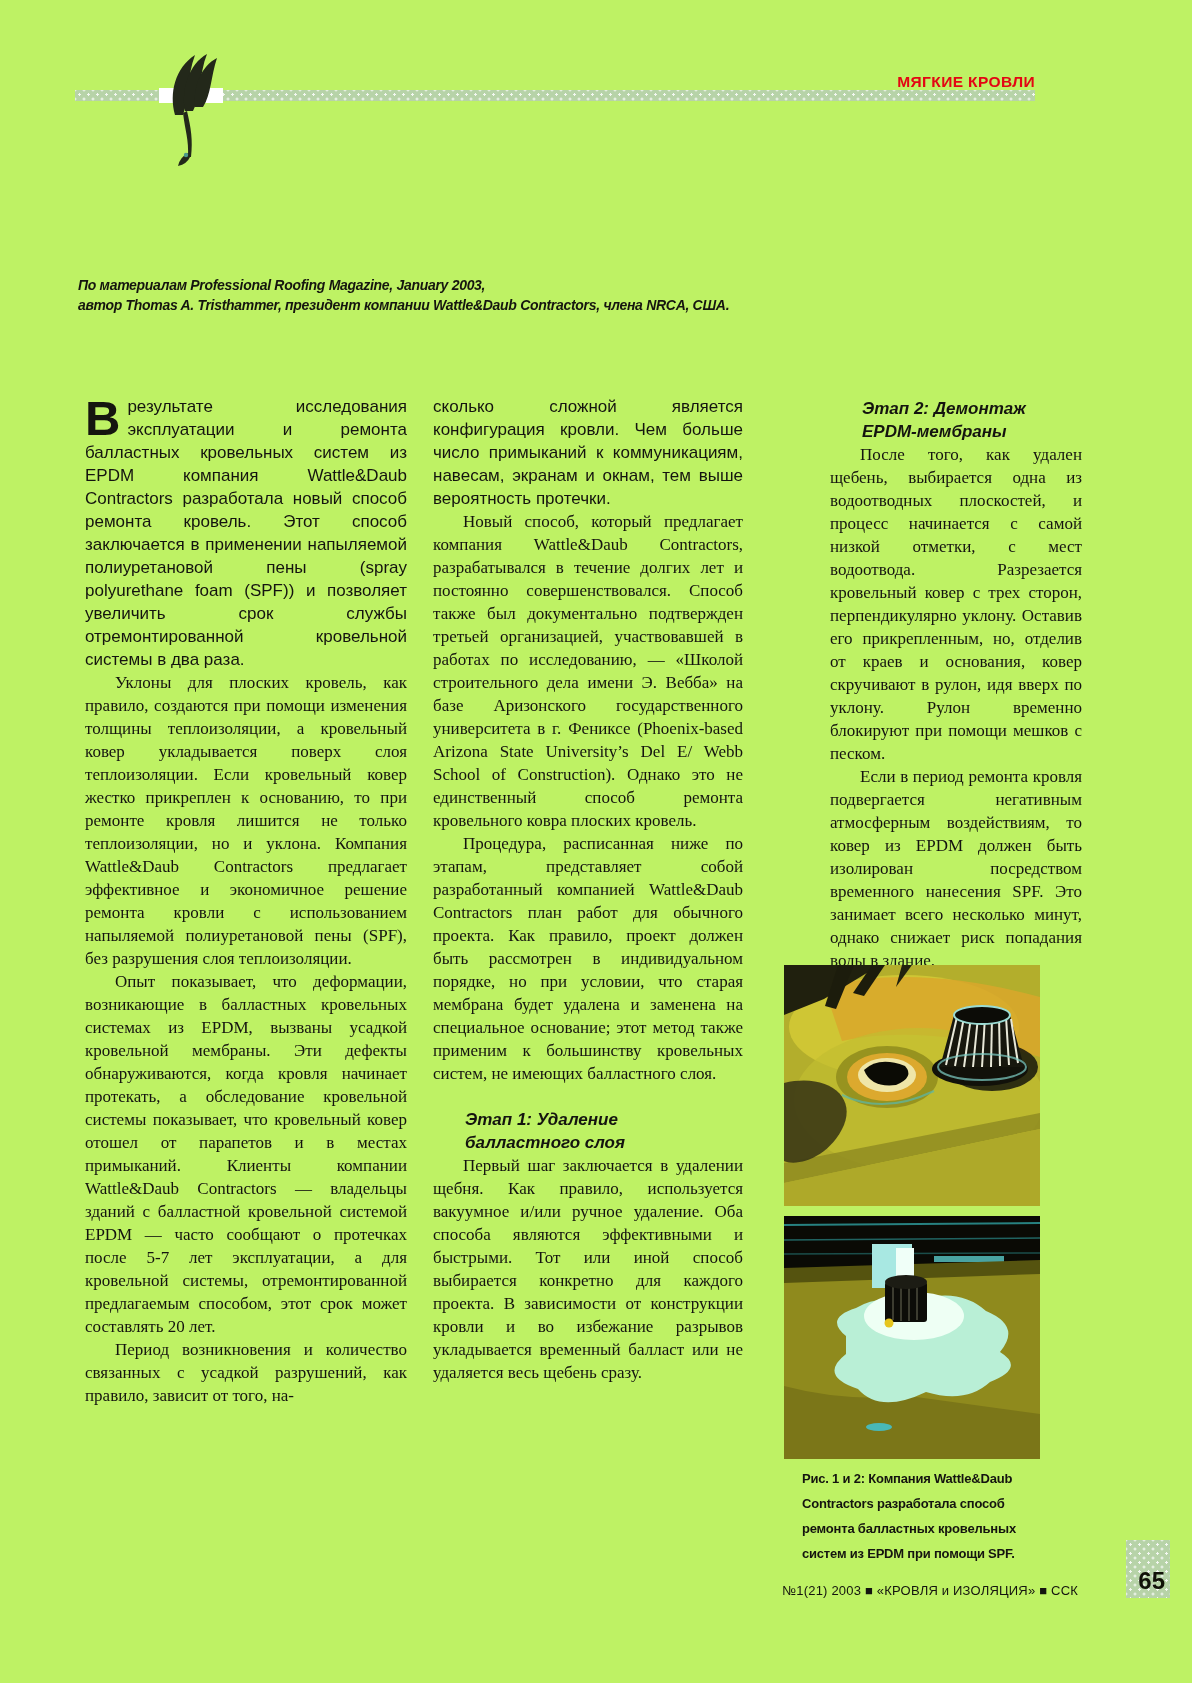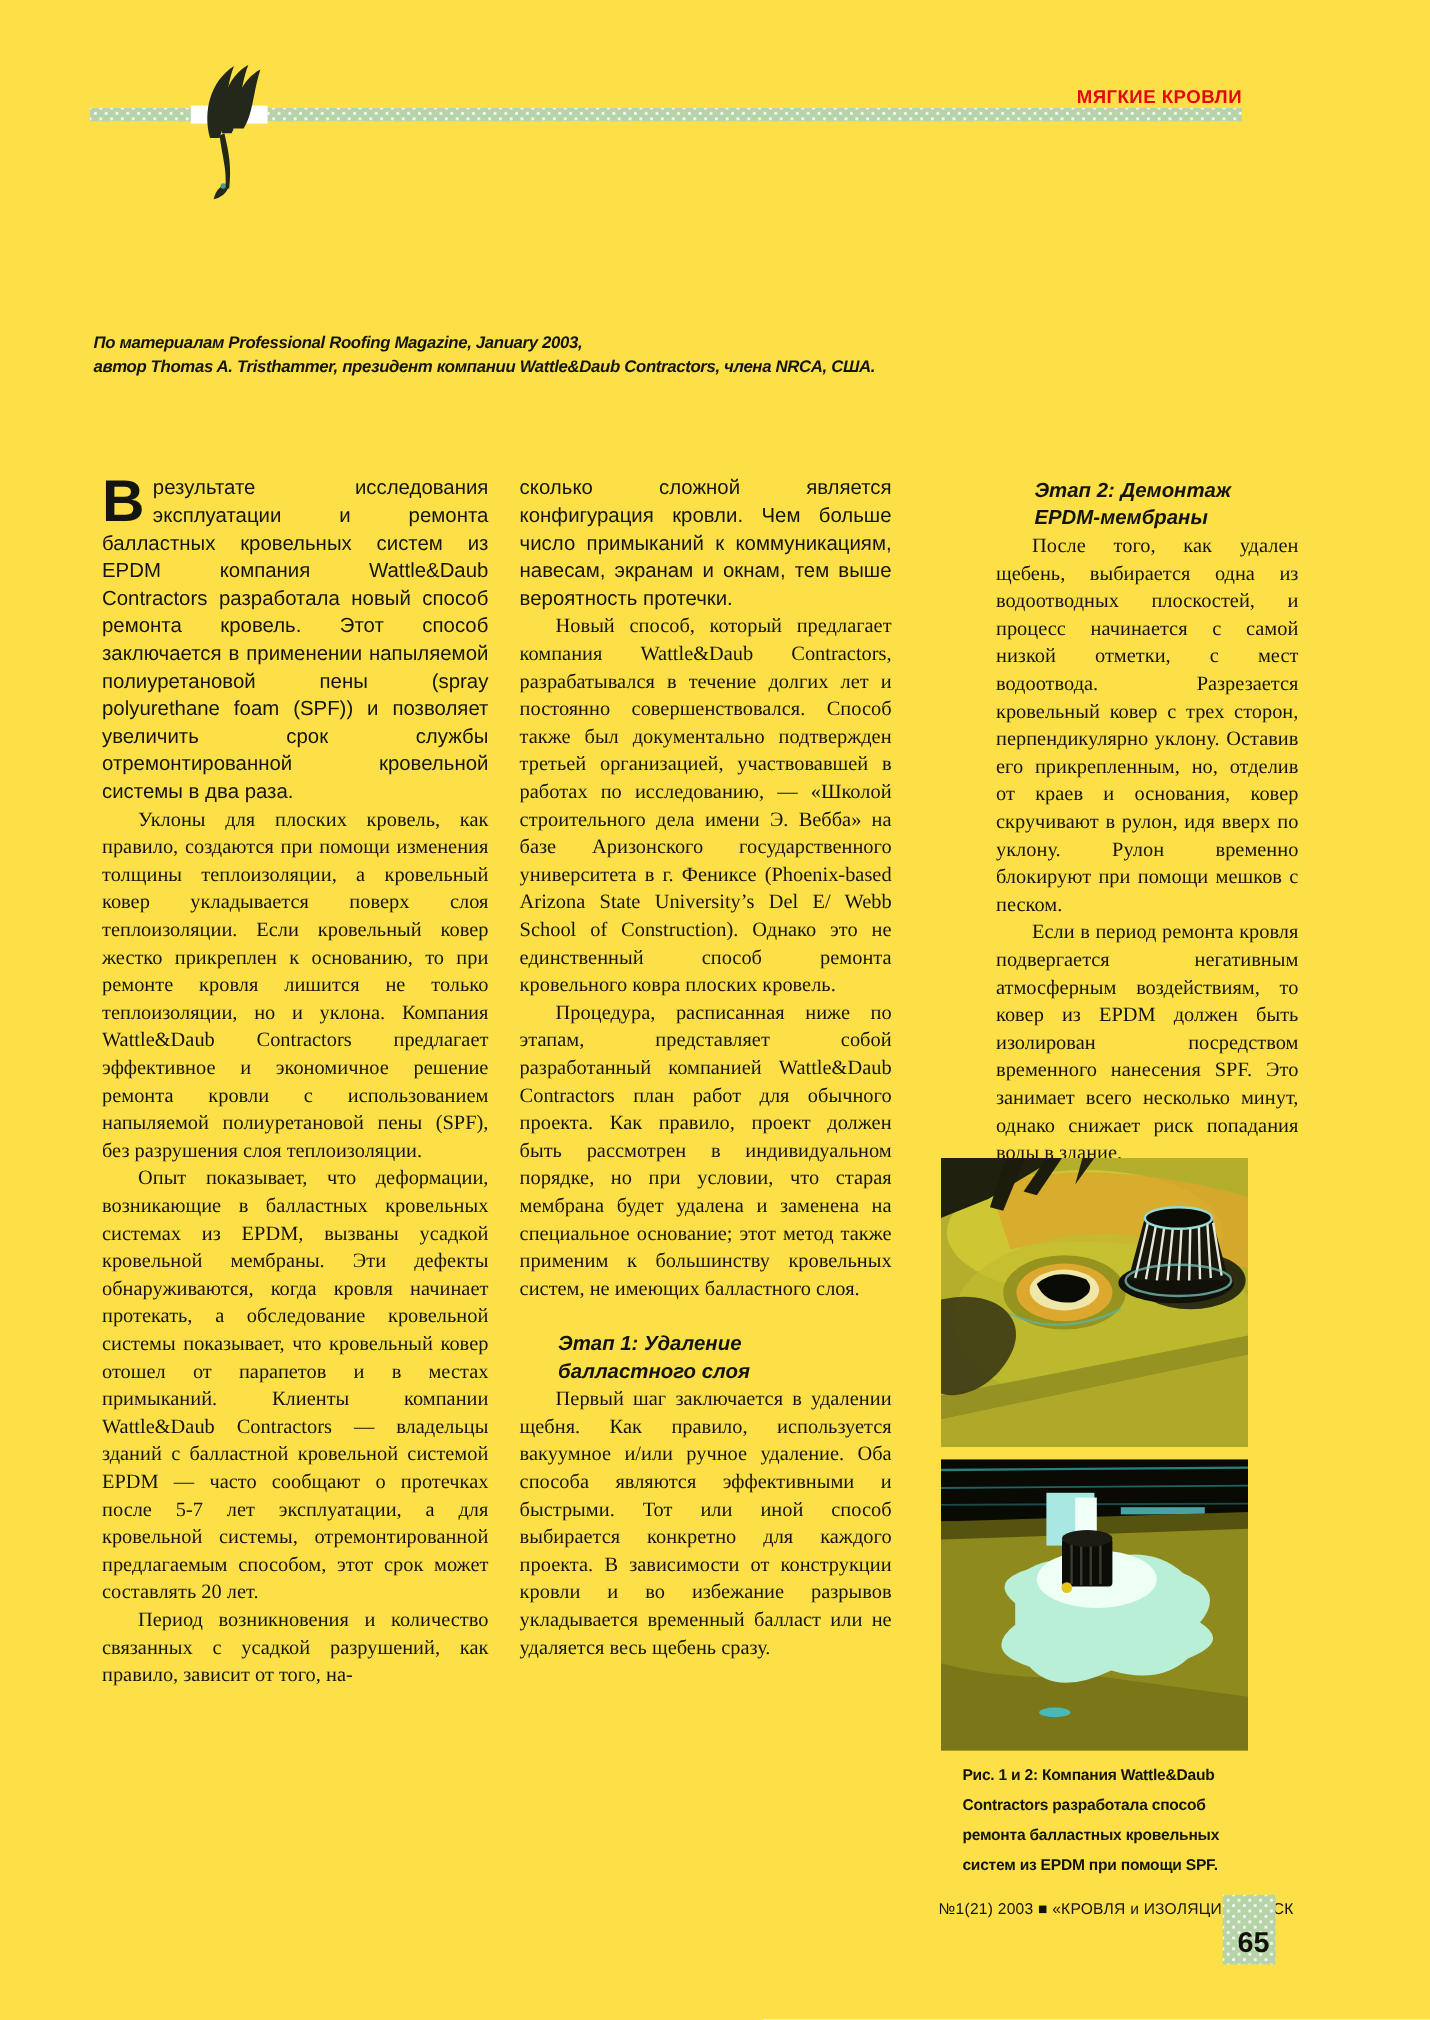--- a/index.html
+++ b/index.html
@@ -1,17 +1,17 @@
 <!DOCTYPE html>
 <html lang="ru"><head>
 <meta charset="utf-8">
 <style>
   html,body { margin:0; padding:0; background:#ffffff; }
   .page {
-    position:relative; width:1192px; height:1683px; background:#fde047;
+    position:relative; width:1192px; height:1683px; background:#bef264;
     font-family:"Liberation Sans", sans-serif; color:#14140f; overflow:hidden;
   }
   
   .green-bar {
     position:absolute; left:75px; top:90px; width:960px; height:11px;
     background-color:#b7d3a8;
     background-image:
       radial-gradient(circle, rgba(255,255,255,.85) 1.1px, transparent 1.4px),
       radial-gradient(circle, rgba(255,255,255,.85) 1.1px, transparent 1.4px);
     background-size:9px 9px; background-position:0 0, 4.5px 4.5px;
@@ -60,26 +60,26 @@
     position:absolute; left:802px; top:1466px; width:242px;
     font-size:13px; font-weight:bold; line-height:25px; letter-spacing:-.2px;
     text-align:left; color:#14140f;
   }
   
   .footer-credit {
     position:absolute; left:0; top:1583px; width:1040px; text-align:right;
     font-size:13px; color:#14140f; letter-spacing:.2px;padding-left:38px;
   }
   .page-num-box {
-    position:absolute; left:1019px; top:1540px; width:44px; height:58px;
+    position:absolute; left:1126px; top:1540px; width:44px; height:58px;
     background-color:#b7d3a8;
     background-image:
       radial-gradient(circle, rgba(255,255,255,.85) 1.1px, transparent 1.4px),
       radial-gradient(circle, rgba(255,255,255,.85) 1.1px, transparent 1.4px);
-    background-size:9px 9px; background-position:0 0, 4.5px 4.5px;margin-top:39px;
+    background-size:9px 9px; background-position:0 0, 4.5px 4.5px;
   }
   .page-num {
     position:absolute; right:5px; bottom:3px;
     font-size:24px; font-weight:bold; color:#111108;
   }
 </style>
 </head>
 <body>
 
 <div class="page">

